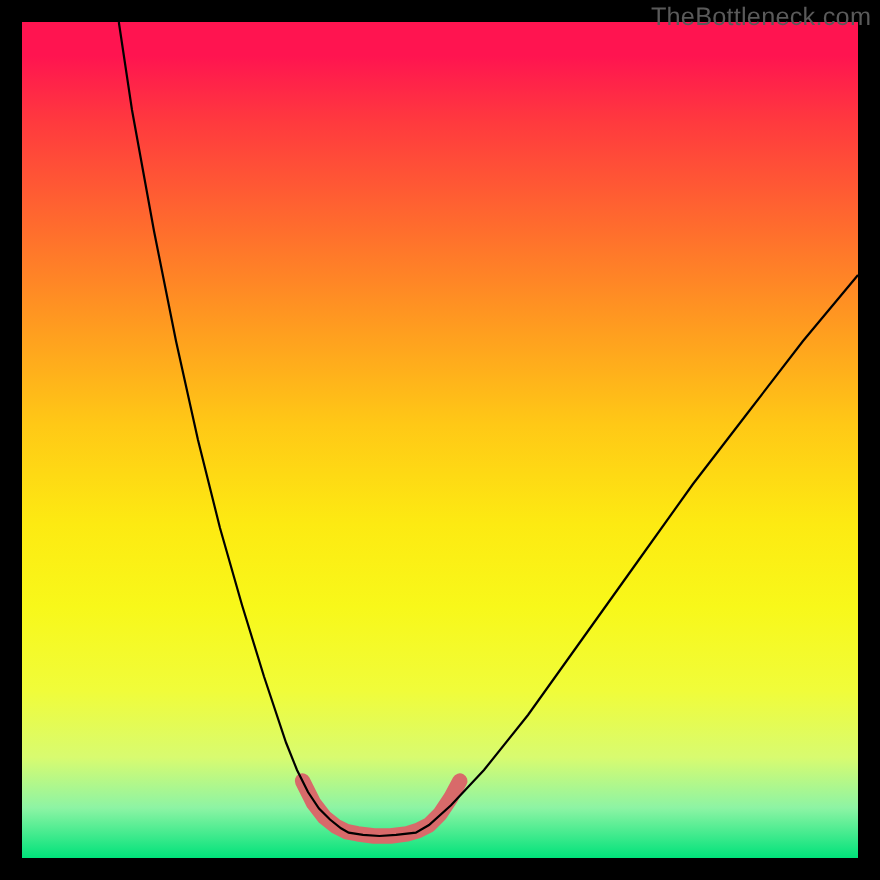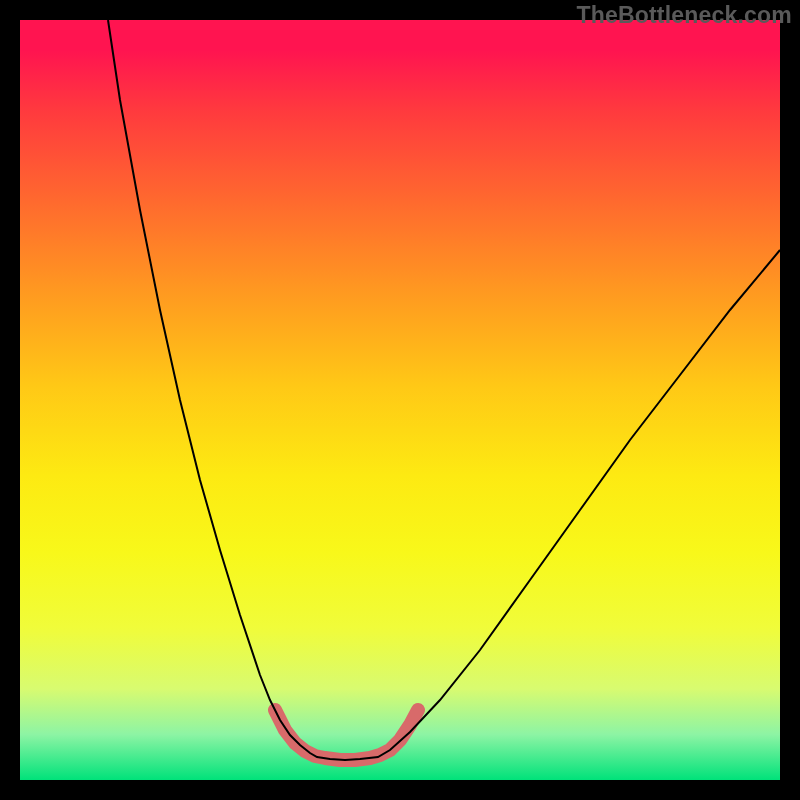--- a/index.html
+++ b/index.html
@@ -32,21 +32,21 @@
       #00e27a 100%
     );
   }
   .watermark {
     position: absolute;
     top: 2px;
     right: 8px;
     color: #5a5a5a;
     font-size: 23px;
     letter-spacing: 0.2px;
-    font-weight: 700;
+    font-weight: 400;
     z-index: 10;
   }
   svg.plot {
     position: absolute;
     left: 0;
     top: 0;
     width: 760px;
     height: 760px;
     overflow: visible;
   }

